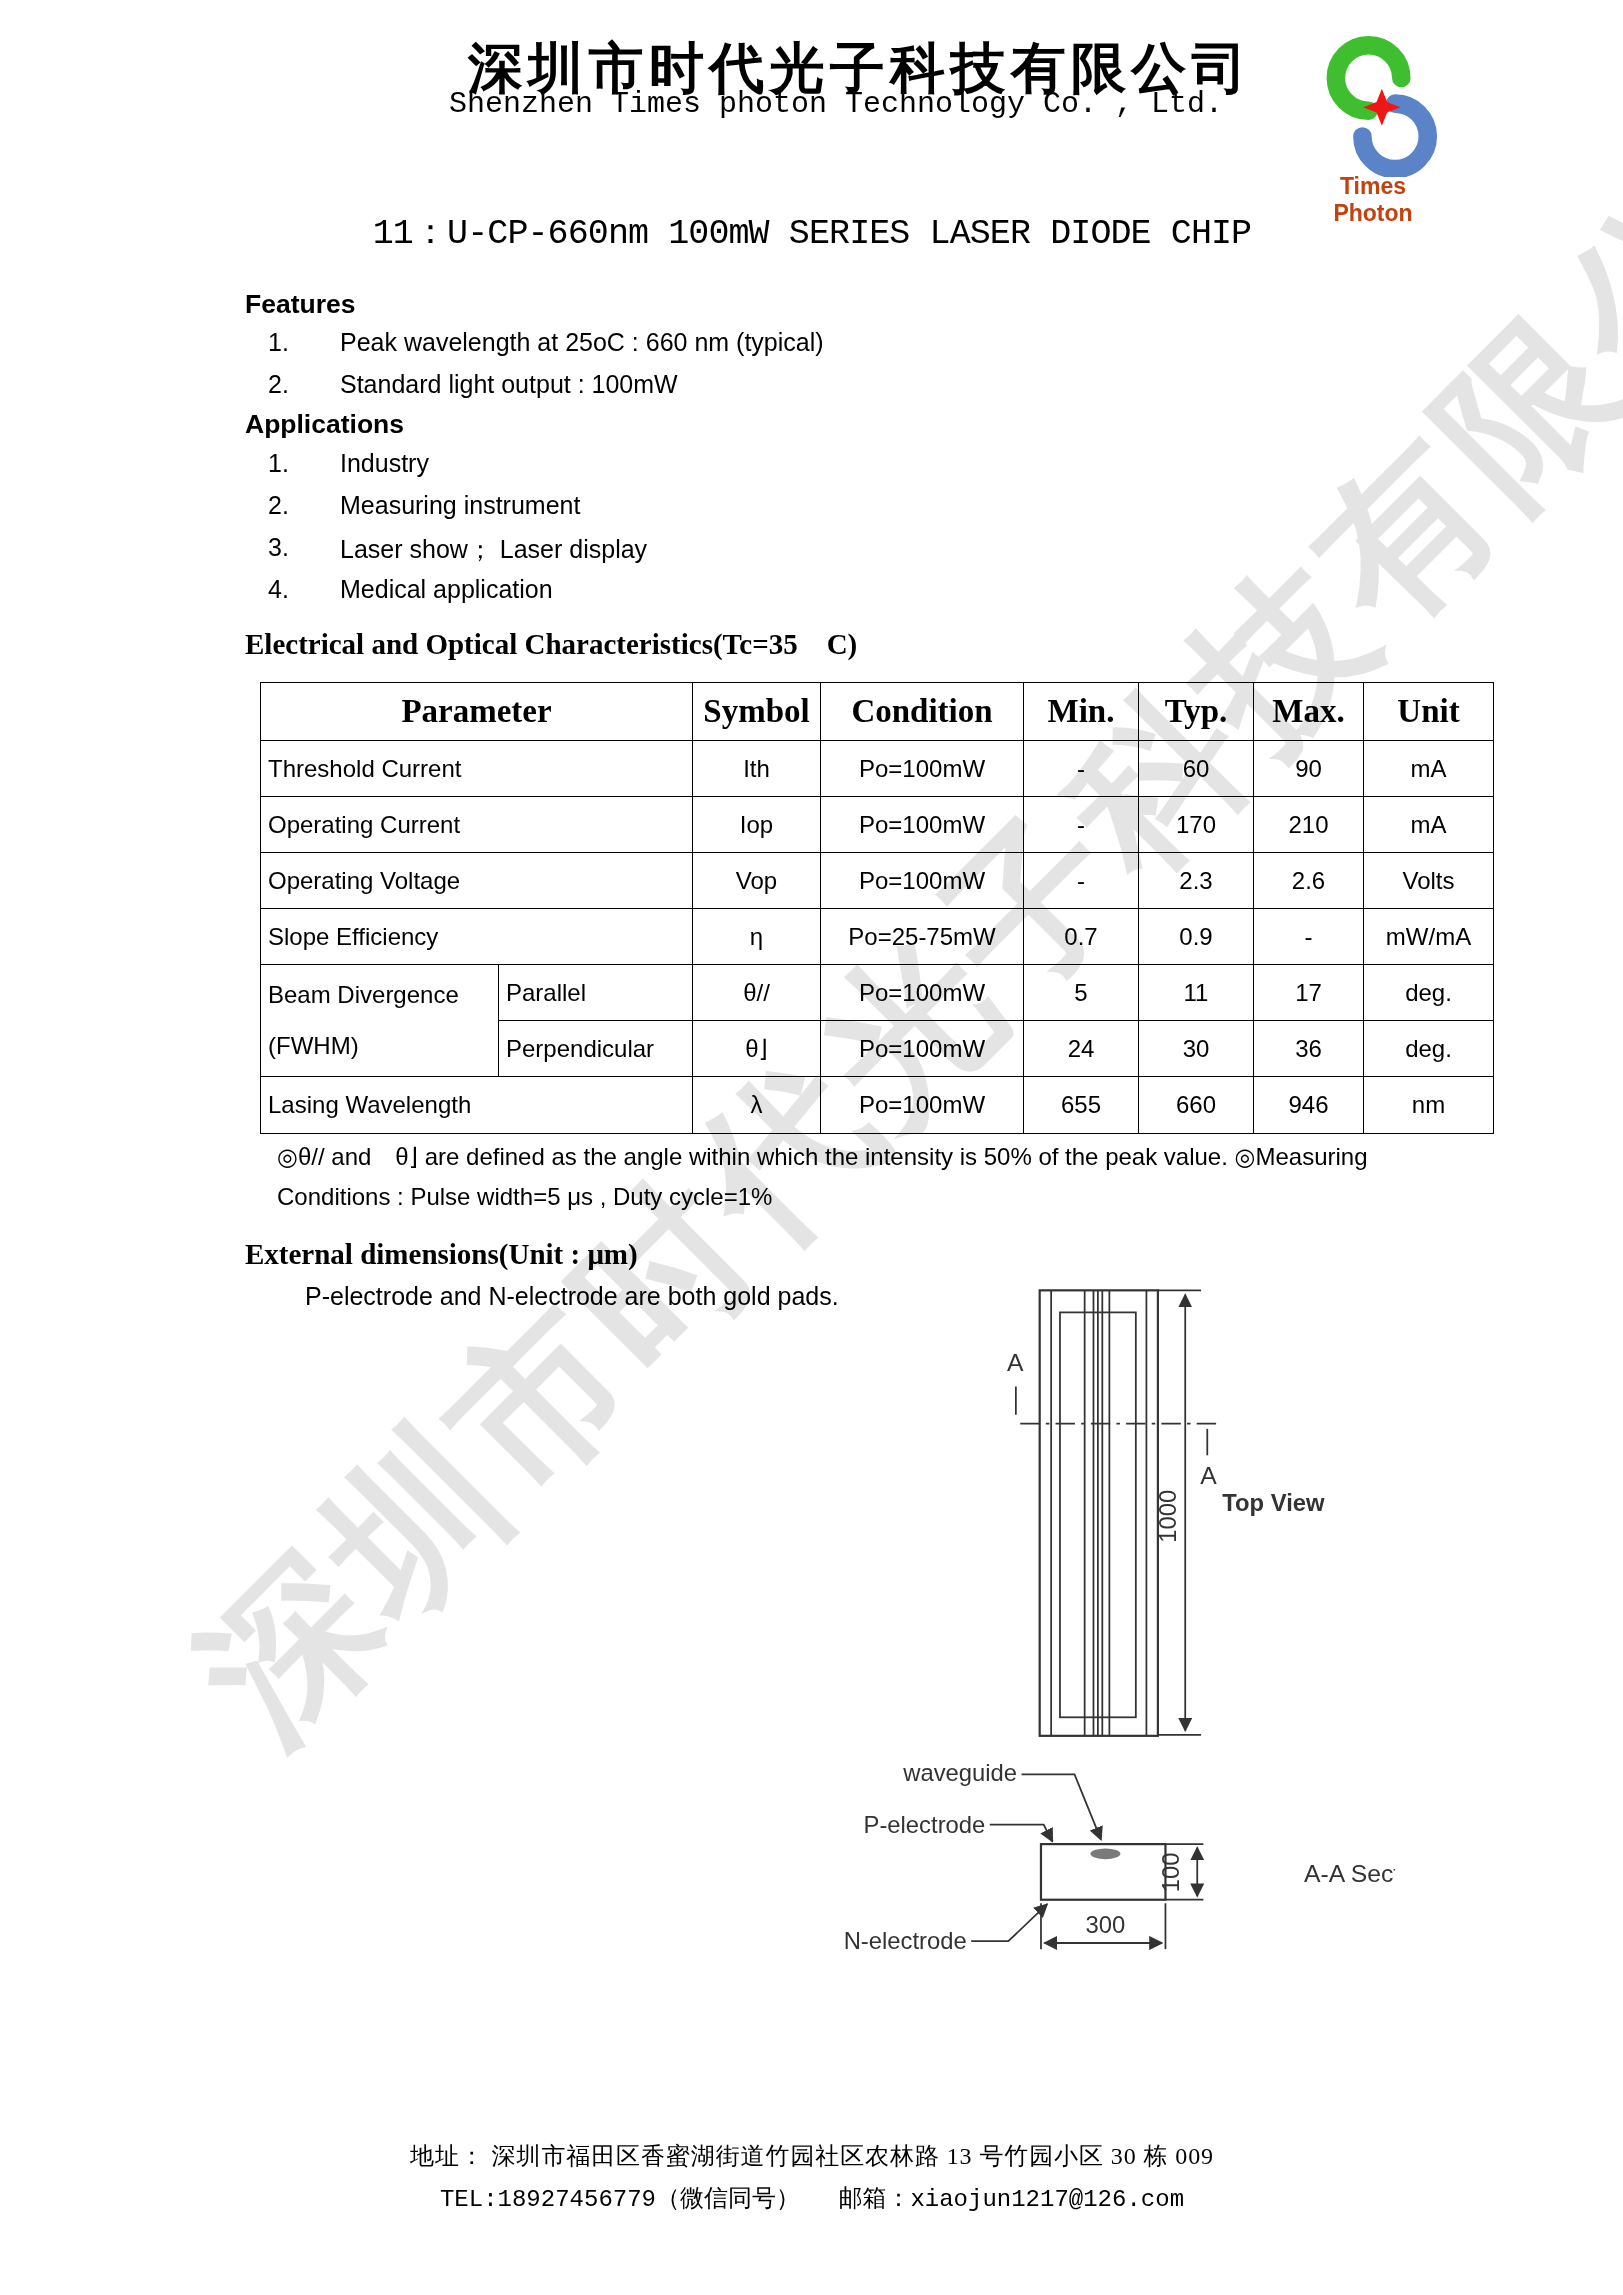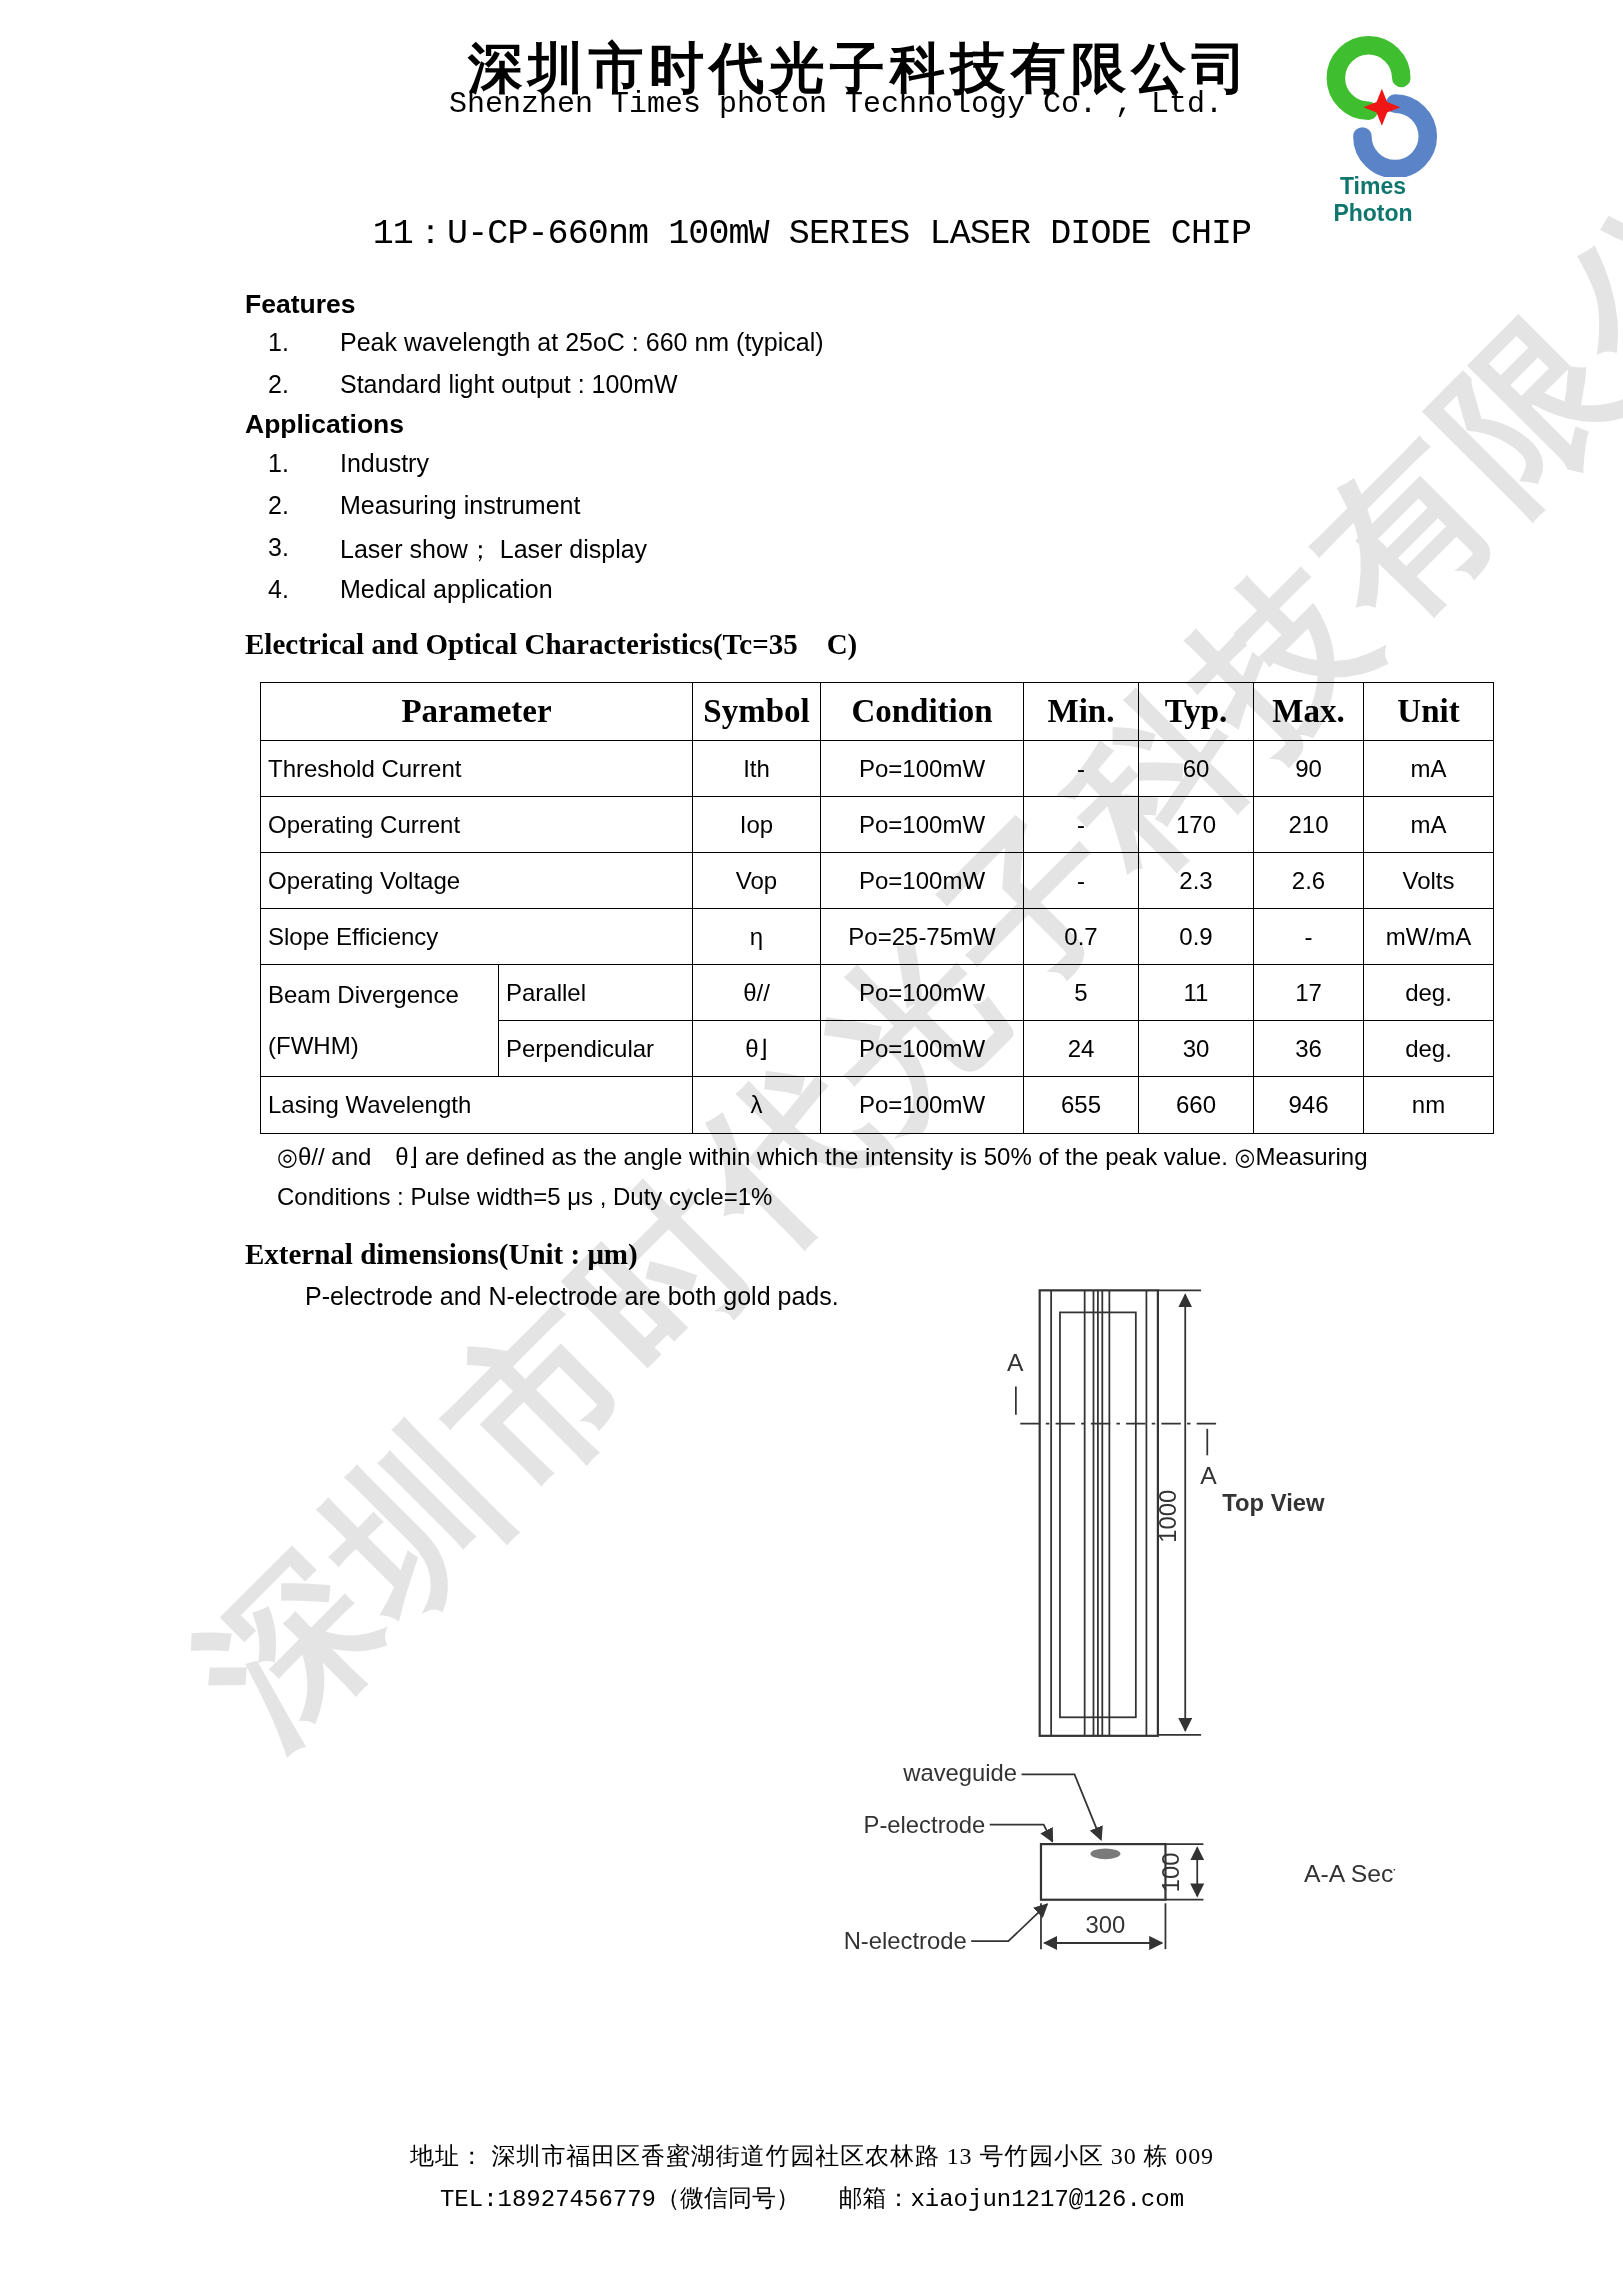--- a/index.html
+++ b/index.html
@@ -14,21 +14,21 @@
   .abs{position:absolute;}
   
   .watermark{position:absolute;left:291px;top:1598px;font-size:168px;line-height:168px;
              white-space:nowrap;color:#e4e4e4;font-family:var(--sans);font-weight:bold;
              transform:rotate(-45deg);transform-origin:0 100%;z-index:0;letter-spacing:7px;}
   .content{position:absolute;inset:0;z-index:1;}
   
   .company-cn{left:468px;top:32px;font-size:55px;letter-spacing:5.3px;font-family:var(--serif);font-weight:bold;}
   .company-en{left:0;right:0;top:87px;text-align:center;font-size:30px;font-family:var(--mono);letter-spacing:0px;margin-left:48px;}
   .logo-box{left:1298px;top:25px;width:150px;text-align:center;}
-  .logo-brand{font-size:23px;font-weight:bold;color:#0f766e;font-family:var(--sans);margin-top:-7px;}
+  .logo-brand{font-size:23px;font-weight:bold;color:#c2410c;font-family:var(--sans);margin-top:-7px;}
   .doc-title{left:0;right:0;top:208px;text-align:center;font-size:35px;font-family:var(--mono);letter-spacing:-0.9px;}
   
   .h-sans{font-size:26.5px;font-weight:bold;font-family:var(--sans);}
   .h-serif{font-size:29px;font-weight:bold;font-family:var(--serif);}
   .list{left:268px;}
   .list .item{display:flex;height:42px;align-items:flex-start;font-size:25px;}
   .list .num{width:72px;flex:none;}
   
   .ct-wrap{left:260px;top:682px;width:1233px;}
   table.ct{border-collapse:collapse;width:1233px;table-layout:fixed;}

